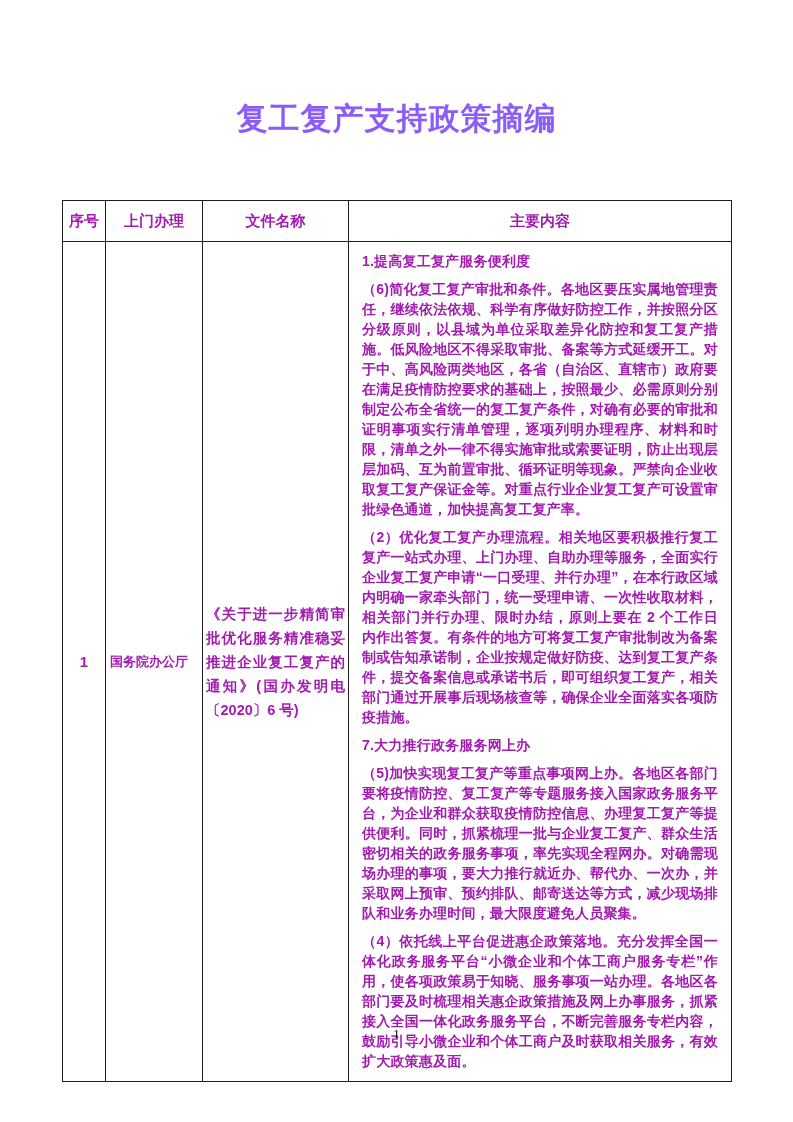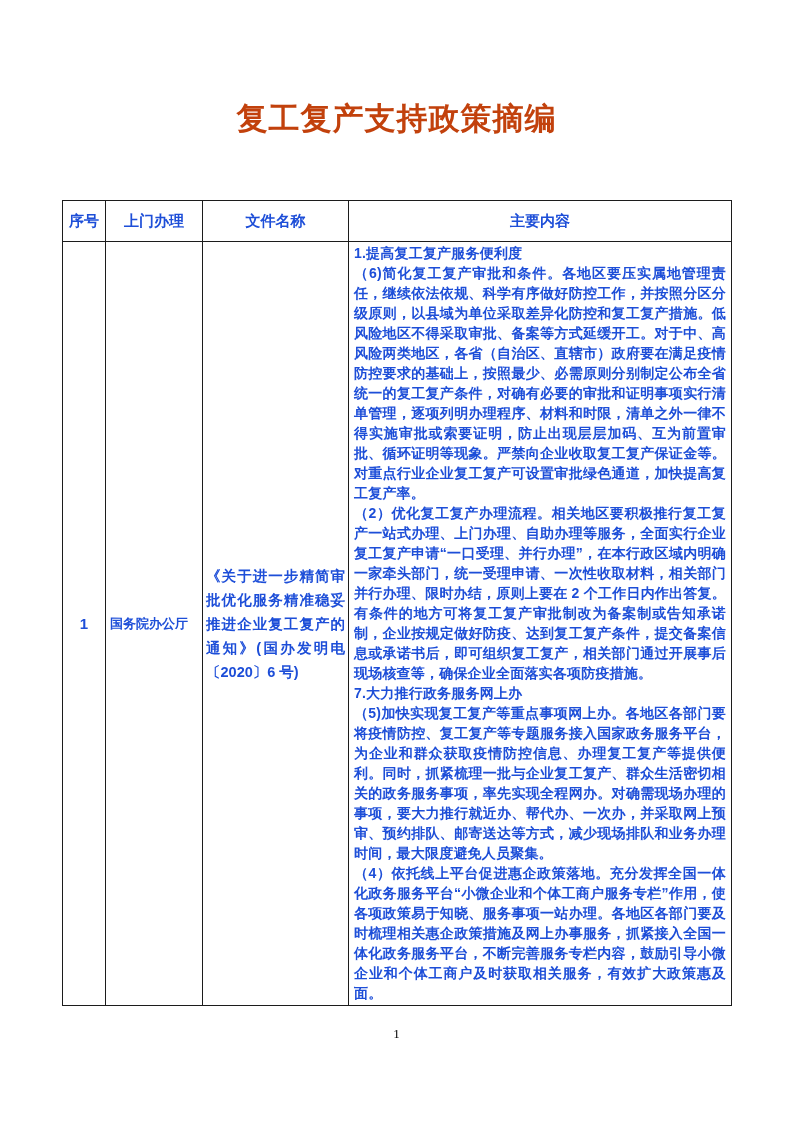--- a/index.html
+++ b/index.html
@@ -24,34 +24,34 @@
     position: absolute;
     top: 98px;
     left: 0;
     width: 100%;
     margin: 0;
     text-align: center;
     font-family: "Liberation Serif", serif;
     font-weight: bold;
     font-size: 31px;
     letter-spacing: 1px;
-    color: #c2410c;
+    color: #8b5cf6;
   }
   table.policy-table {
     position: absolute;
     top: 200px;
     left: 62px;
     width: 669px;
     border-collapse: collapse;
     table-layout: fixed;
   }
   table.policy-table th,
   table.policy-table td {
     border: 1.5px solid #1c1c1c;
-    color: #1d4ed8;
+    color: #a21caf;
   }
   col.c-no     { width: 43px; }
   col.c-agency { width: 97px; }
   col.c-doc    { width: 146px; }
   col.c-main   { width: 383px; }
 
   tr.header-row { height: 41px; }
   tr.header-row th {
     font-size: 15px;
     font-weight: bold;
@@ -93,21 +93,21 @@
     font-size: 14.5px;
     line-height: 24px;
     padding: 8px 3px;
     text-align: justify;
   }
   tr.data-row td.cell-content {
     vertical-align: top;
     padding: 1px 5px 2px 5px;
   }
   td.cell-content p {
-    margin: 0;
+    margin: 8px;
     font-size: 14px;
     font-weight: bold;
     line-height: 20px;
     text-align: justify;
     letter-spacing: 0.2px;
   }
   .page-number {
     position: absolute;
     top: 1026px;
     left: 0;

